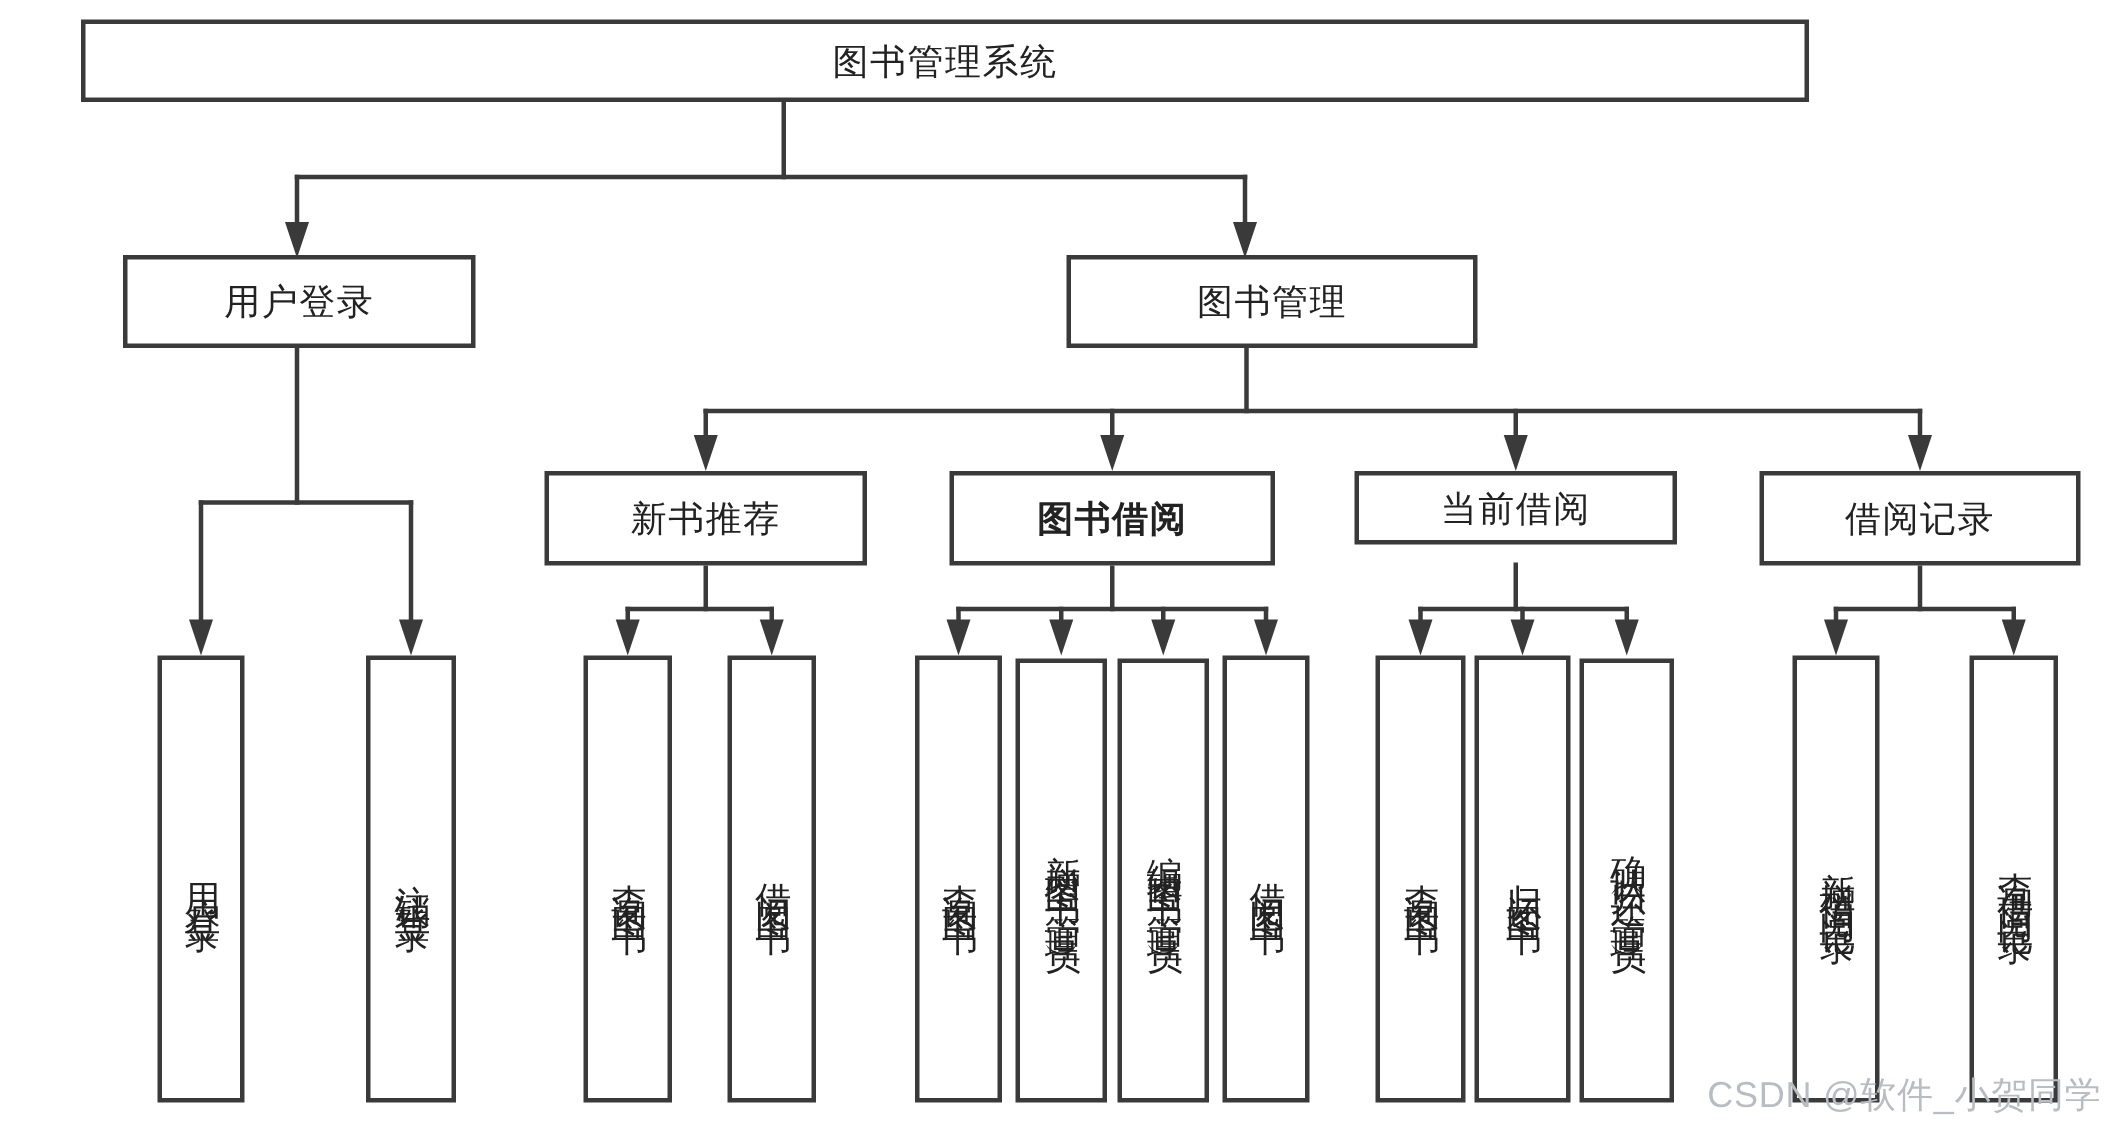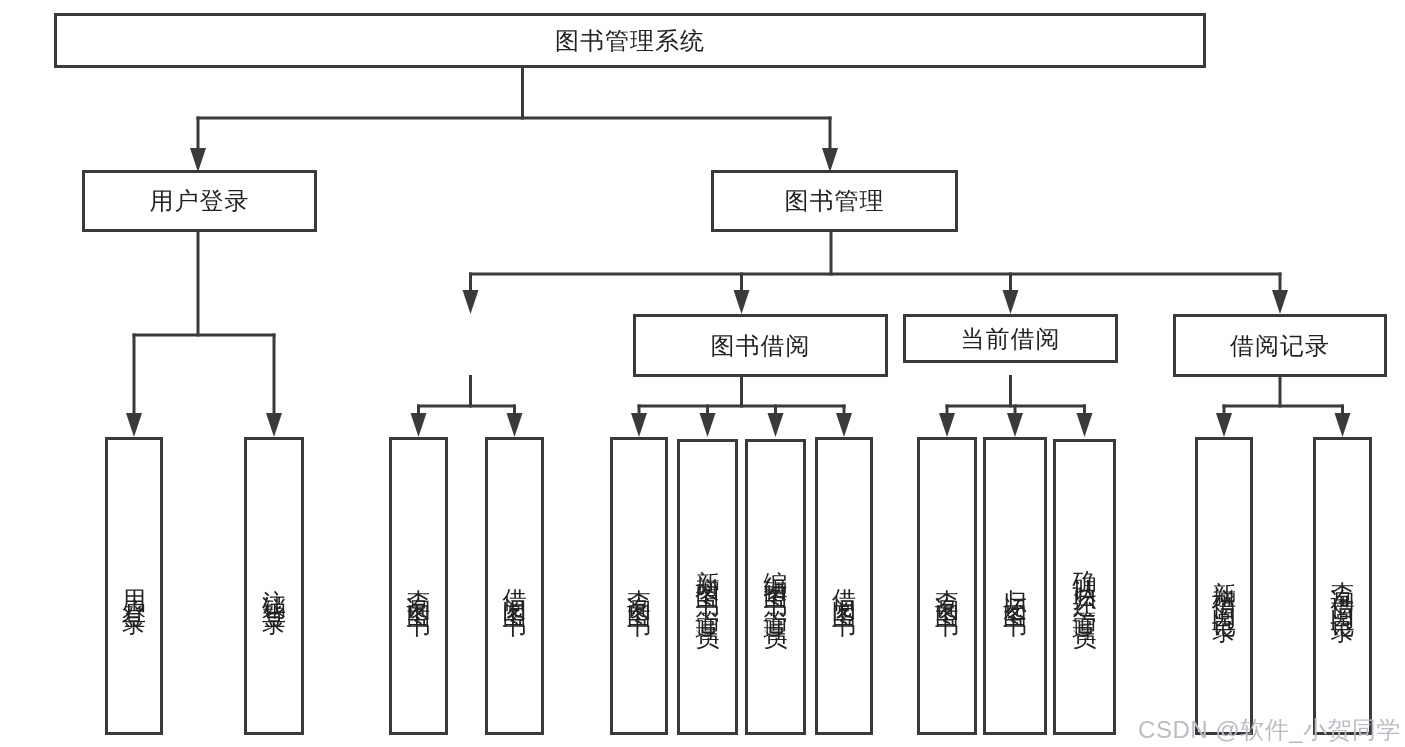--- a/index.html
+++ b/index.html
@@ -129,25 +129,28 @@
     </g>
   </svg>
 
   <div class="node hnode" style="left:22px; top:13px; width:1152px; height:55px;margin-left:32px;">
     <span>图书管理系统</span>
   </div>
 
   <div class="node hnode" style="left:82px; top:170px; width:235px; height:62px;">
     <span>用户登录</span>
   </div>
-  <div class="node hnode" style="left:711px; top:170px; width:247px; height:62px;text-align:right;">
+  <div class="node hnode" style="left:711px; top:170px; width:274px; height:62px;text-align:right;">
     <span>图书管理</span>
   </div>
 
-  <div class="node hnode" style="left:633px; top:314px; width:255px; height:63px;">
+  <div class="node hnode" style="left:363px; top:314px; width:215px; height:63px;">
+    <span>新书推荐</span>
+  </div>
+  <div class="node hnode" style="left:633px; top:314px; width:217px; height:63px;font-weight:bold;">
     <span>图书借阅</span>
   </div>
   <div class="node hnode" style="left:903px; top:314px; width:215px; height:49px;">
     <span>当前借阅</span>
   </div>
   <div class="node hnode" style="left:1173px; top:314px; width:214px; height:63px;">
     <span>借阅记录</span>
   </div>
 
   <div class="node vnode" style="left:105px; top:437px; width:58px; height:298px;">

